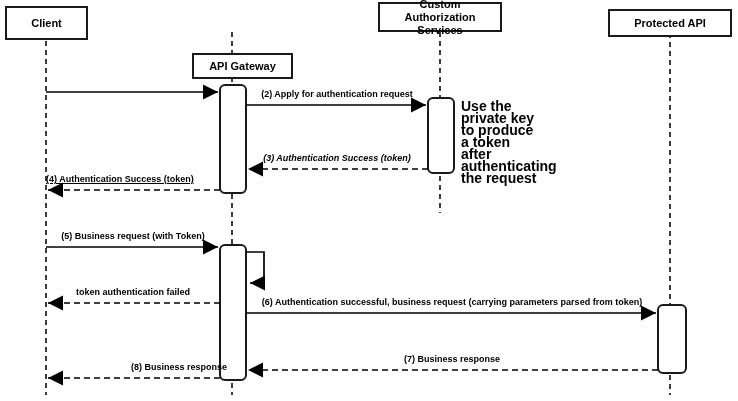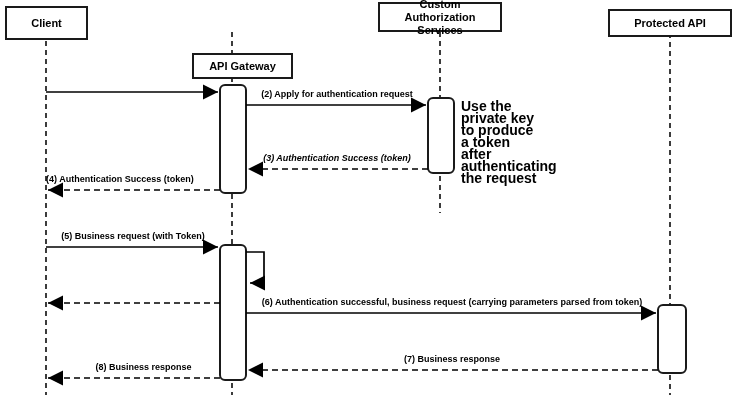--- a/index.html
+++ b/index.html
@@ -38,26 +38,26 @@
     position: absolute;
     font-size: 9px;
     font-weight: bold;
     color: #000000;
     text-align: center;
     white-space: nowrap;
   }
   .m1 { left: 46px;  top: 76px;  width: 174px; }
   .m2 { left: 246px; top: 89px;  width: 182px; }
   .m3 { left: 246px; top: 153px; width: 182px; font-style: italic; }
-  .m4 { left: 46px;  top: 174px; width: 146px; }
+  .m4 { left: 46px;  top: 174px; width: 146px; text-decoration: underline; }
   .m5 { left: 46px;  top: 231px; width: 174px; }
   .m6 { left: 46px;  top: 287px; width: 174px; }
   .m7 { left: 246px; top: 297px; width: 412px; }
   .m8 { left: 246px; top: 354px; width: 412px; }
-  .m9 { left: 50px;  top: 362px; width: 187px; }
+  .m9 { left: 40px;  top: 362px; width: 187px; text-align: right; }
   .note {
     position: absolute;
     font-size: 14px;
     font-weight: bold;
     color: #000000;
     line-height: 12px;
     text-align: left;
   }
   .note1 { left: 461px; top: 100px; width: 76px; }
   .note2 { left: 268px; top: 257px; width: 80px; }
@@ -98,19 +98,20 @@
 
   <div class="pbox p-client">Client</div>
   <div class="pbox p-gateway">API Gateway</div>
   <div class="pbox p-custom">Custom Authorization Services</div>
   <div class="pbox p-protapi">Protected API</div>
 
   <div class="mlabel m2">(2) Apply for authentication request</div>
   <div class="mlabel m3">(3) Authentication Success (token)</div>
   <div class="mlabel m4">(4) Authentication Success (token)</div>
   <div class="mlabel m5">(5) Business request (with Token)</div>
+  <div class="mlabel m6">token authentication failed</div>
   <div class="mlabel m7">(6) Authentication successful, business request (carrying parameters parsed from token)</div>
   <div class="mlabel m8">(7) Business response</div>
   <div class="mlabel m9">(8) Business response</div>
 
   <div class="note note1">Use the private key to produce a token after authenticating the request</div>
 
 </div>
 
 </body></html>

